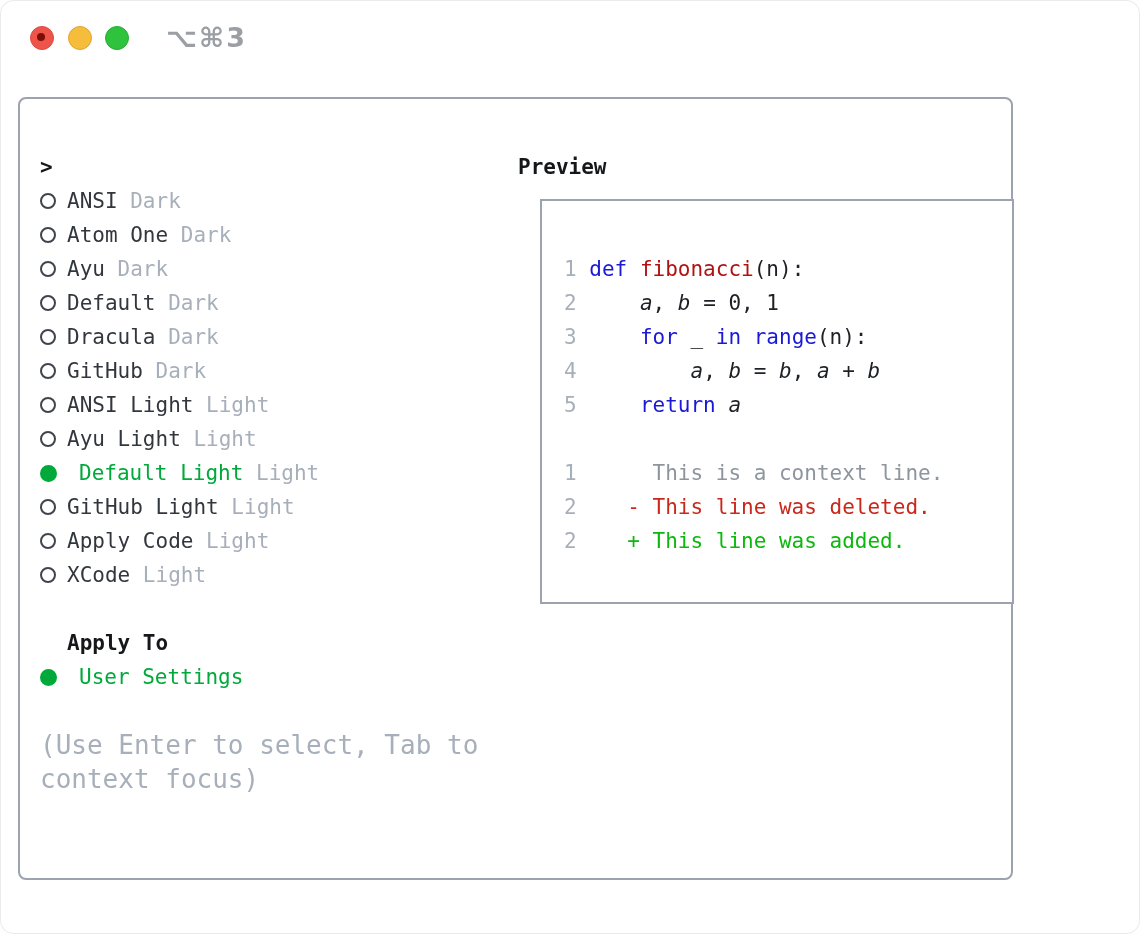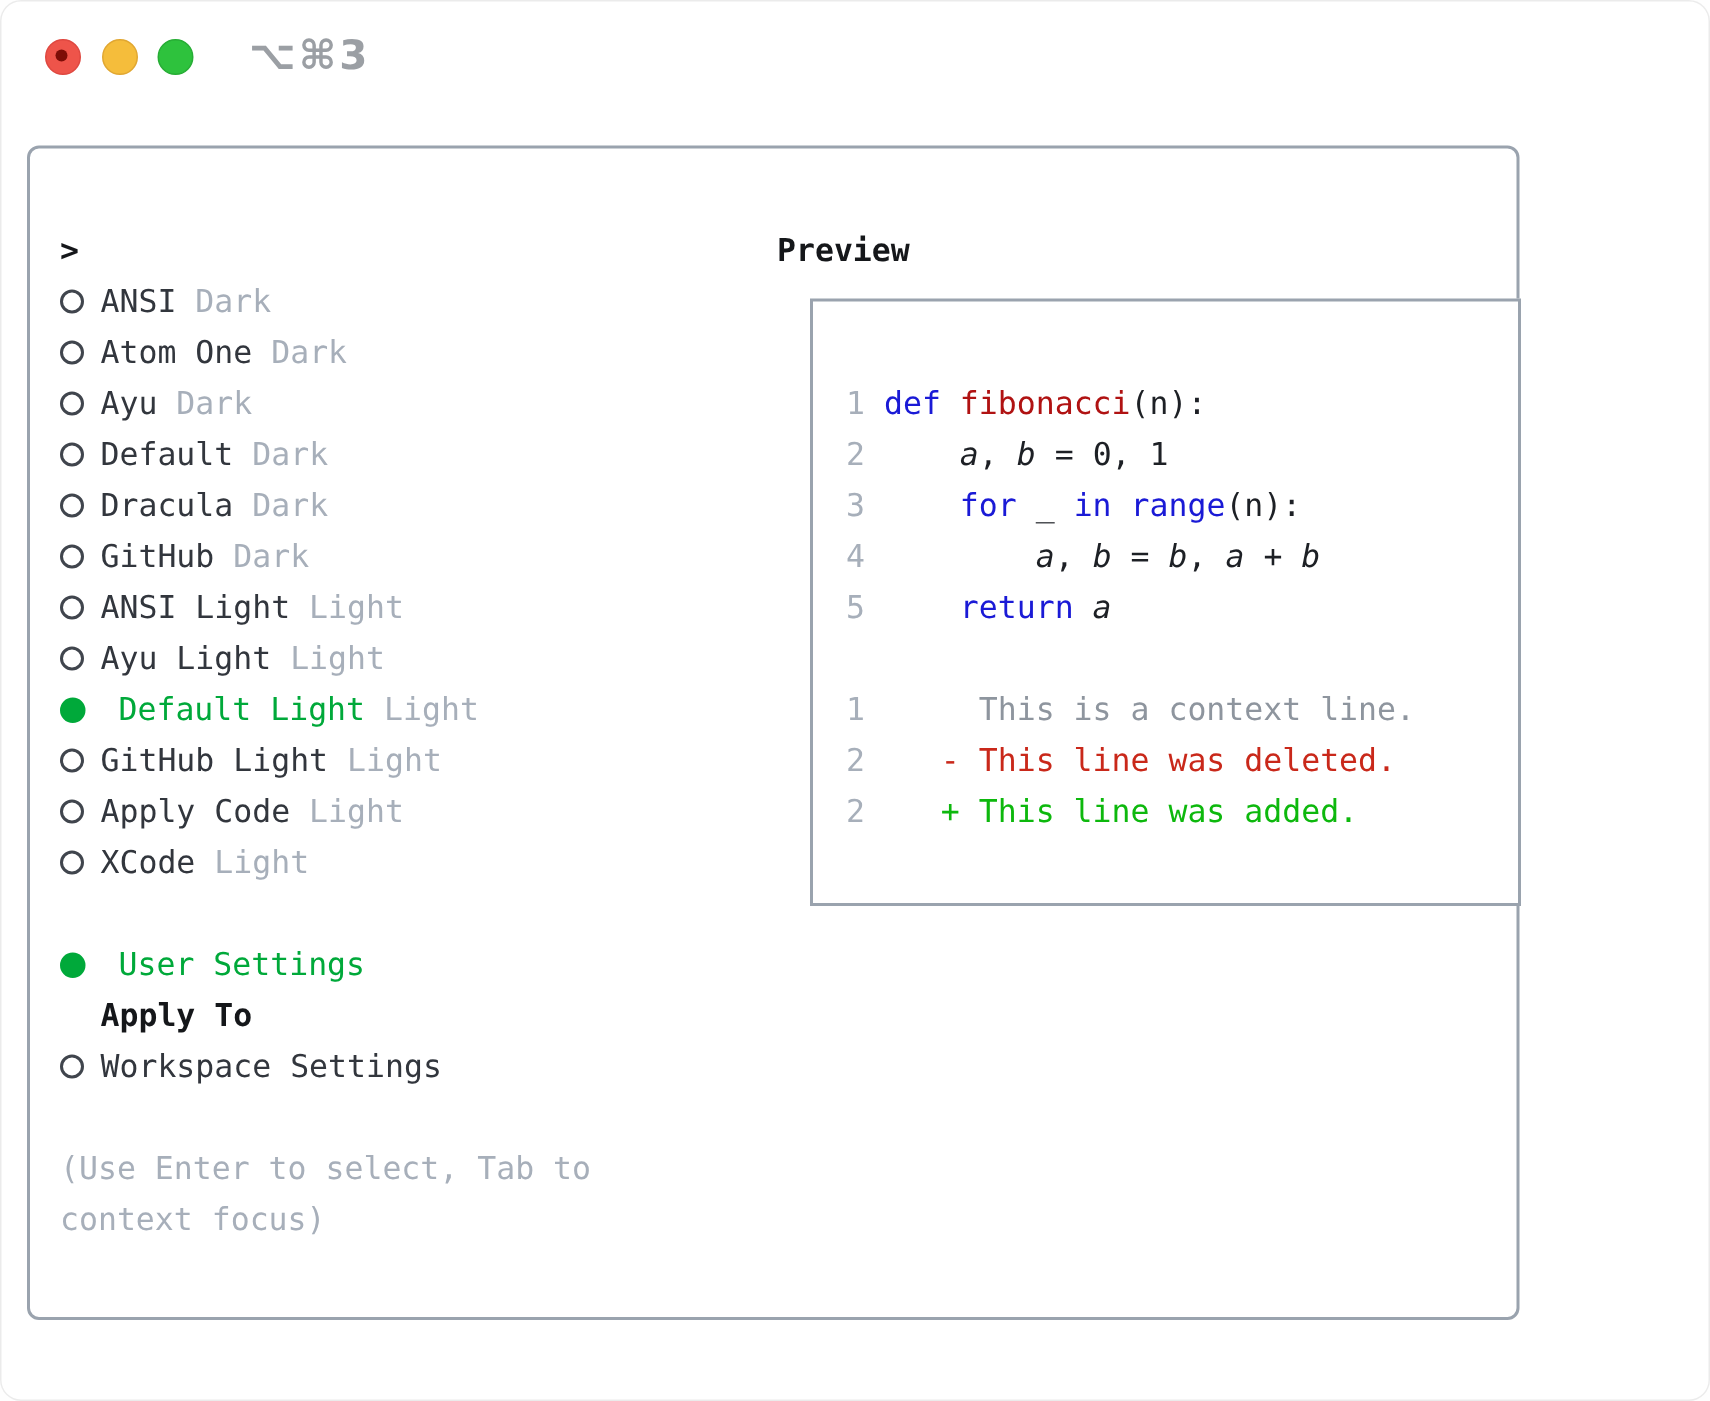--- a/index.html
+++ b/index.html
@@ -48,21 +48,21 @@
   .lrow .hdr { font-weight: bold; color: var(--header-ink); }
   .markerbox { width: 27px; display: flex; align-items: center; }
   .marker {
     width: 12px; height: 12px; border-radius: 50%;
     border: 2px solid #40454d; box-sizing: content-box;
   }
   .lrow.selected .marker { background: var(--accent); border-color: var(--accent); width: 13px; height: 13px; }
   .opt-name { color: var(--ink); }
   .lrow.selected .opt-name { color: var(--accent); margin-left: 12px; }
   .opt-variant { color: var(--muted); }
-  .help-row { color: var(--muted); height: 34px; line-height: 34px; white-space: pre; font-size: 21px; }
+  .help-row { color: var(--muted); height: 34px; line-height: 34px; white-space: pre; font-size: 26px; }
   
   .preview-header {
     position: absolute; left: 482px; top: 51px; height: 34px; line-height: 34px;
     font-weight: bold; color: var(--header-ink); font-size: 21px; margin-left: 16px;
   }
   .preview-box {
     position: absolute; left: 488px; top: 100px;
     width: 474px; height: 405px;
     border: 2px solid var(--border);
     background: #fff;
@@ -104,23 +104,22 @@
         <div class="lrow"><span class="markerbox"><span class="marker"></span></span><span class="opt-name">Default</span><span class="opt-variant"> Dark</span></div>
         <div class="lrow"><span class="markerbox"><span class="marker"></span></span><span class="opt-name">Dracula</span><span class="opt-variant"> Dark</span></div>
         <div class="lrow"><span class="markerbox"><span class="marker"></span></span><span class="opt-name">GitHub</span><span class="opt-variant"> Dark</span></div>
         <div class="lrow"><span class="markerbox"><span class="marker"></span></span><span class="opt-name">ANSI Light</span><span class="opt-variant"> Light</span></div>
         <div class="lrow"><span class="markerbox"><span class="marker"></span></span><span class="opt-name">Ayu Light</span><span class="opt-variant"> Light</span></div>
         <div class="lrow selected"><span class="markerbox"><span class="marker"></span></span><span class="opt-name">Default Light</span><span class="opt-variant"> Light</span></div>
         <div class="lrow"><span class="markerbox"><span class="marker"></span></span><span class="opt-name">GitHub Light</span><span class="opt-variant"> Light</span></div>
         <div class="lrow"><span class="markerbox"><span class="marker"></span></span><span class="opt-name">Apply Code</span><span class="opt-variant"> Light</span></div>
         <div class="lrow"><span class="markerbox"><span class="marker"></span></span><span class="opt-name">XCode</span><span class="opt-variant"> Light</span></div>
         <div class="lrow"></div>
+        <div class="lrow"><span class="indent"></span><span class="hdr">Apply To</span></div>
         <div class="lrow selected"><span class="markerbox"><span class="marker"></span></span><span class="opt-name">User Settings</span></div>
-        <div class="lrow"><span class="indent"></span><span class="hdr">Apply To</span></div>
-        <div class="lrow"><span class="markerbox"><span class="marker"></span></span><span class="opt-name">Workspace Settings</span></div>
         <div class="lrow"></div>
         <div class="help-row">(Use Enter to select, Tab to</div>
         <div class="help-row">context focus)</div>
       </div>
 
     <div class="preview-header">Preview</div>
 
     <div class="preview-box">
 
     <div class="pline"><span class="lnum">1</span><span> </span><span class="tk-kw">def</span><span class="tk-txt"> </span><span class="tk-fn">fibonacci</span><span class="tk-txt">(n):</span></div>

